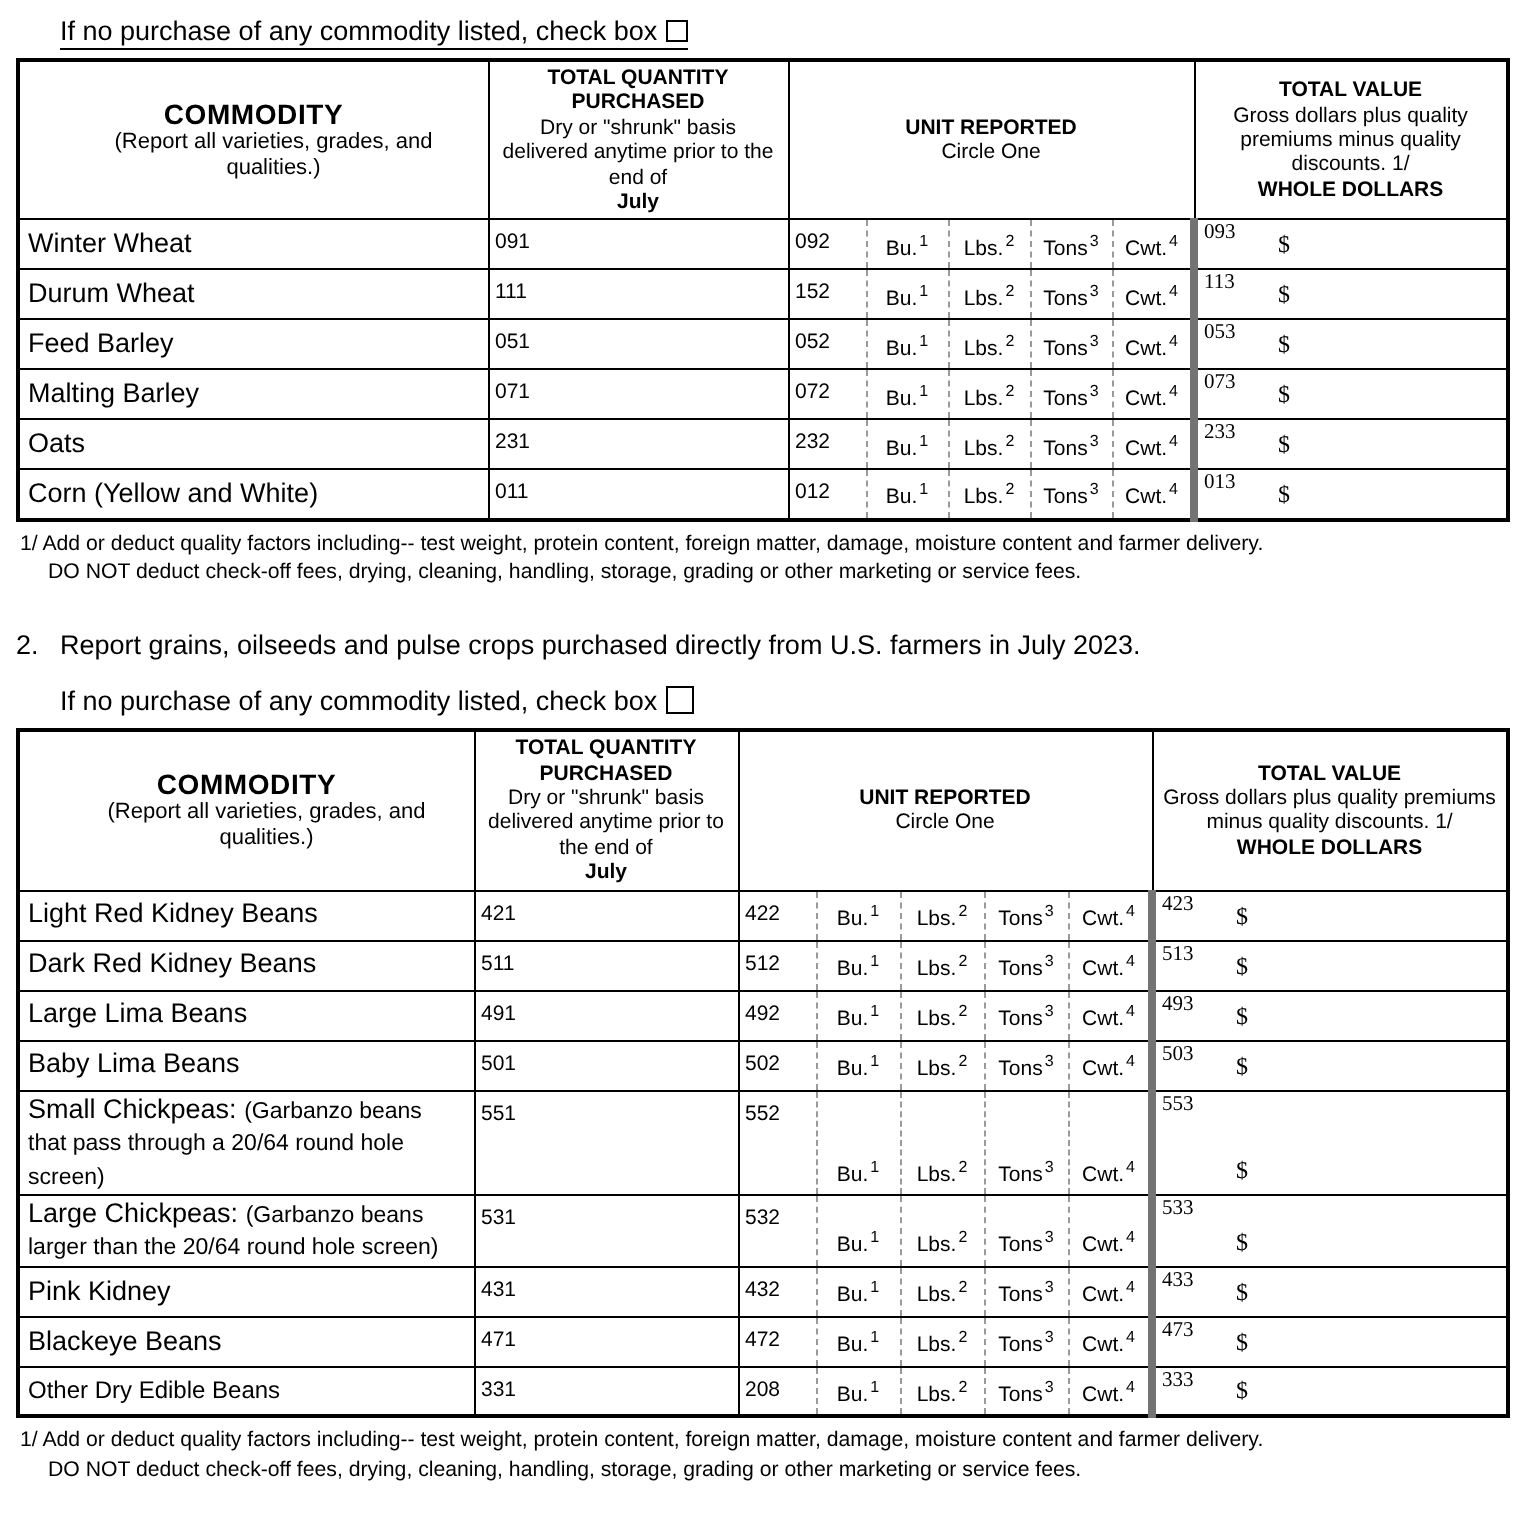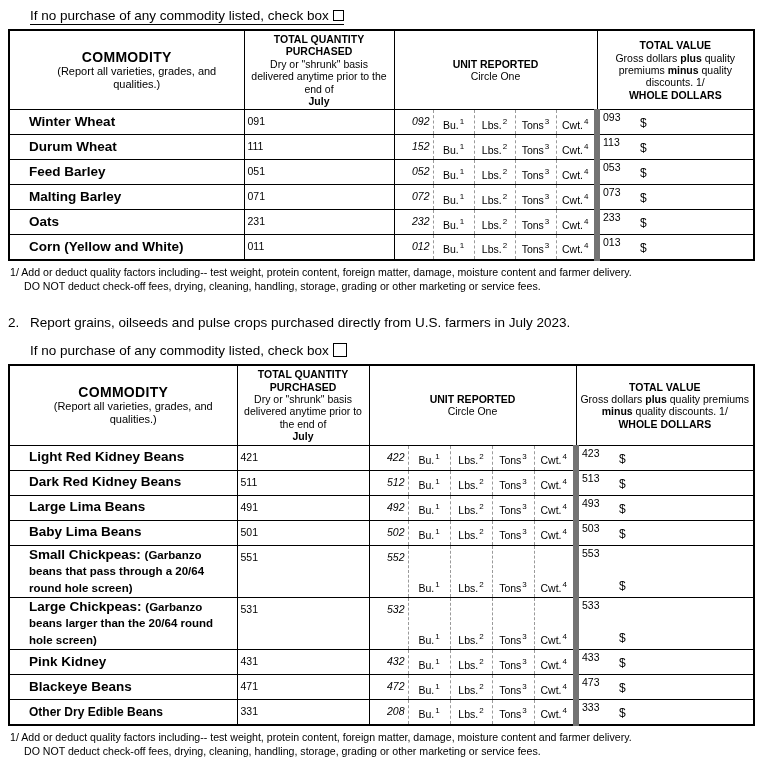--- a/index.html
+++ b/index.html
@@ -24,34 +24,34 @@
   th, td { border:1px solid #000; padding:0; }
   .t1 col.col-name{width:235px} .t1 col.col-qty{width:150px} .t1 col.col-ucode{width:39px} .t1 col.col-unit{width:41px} .t1 col.col-val{width:157px}
   .t2 col.col-name{width:228px} .t2 col.col-qty{width:132px} .t2 col.col-ucode{width:39px} .t2 col.col-unit{width:42px} .t2 col.col-val{width:178px}
   .t1 thead tr { height:76px; }
   .t2 thead tr { height:79px; }
   th { text-align:center; vertical-align:middle; font-weight:normal; padding:2px 3px; }
   .h-com-title { font-size:14px; font-weight:bold; letter-spacing:.3px; }
   .h-com-sub { font-size:11px; line-height:1.2;margin-left:20px; }
   .h-b { font-size:10.5px; font-weight:bold; line-height:1.18; }
   .h-r { font-size:10.5px; line-height:1.18; }
-  .h-r b { font-weight:bold; }
+  .h-r b { font-weight:normal; }
 
   tbody tr { height:25px; }
-  td.c-name { font-size:13.5px; vertical-align:middle; padding:1px 19px; line-height:1.22;font-weight:bold; }
+  td.c-name { font-size:13.5px; vertical-align:middle; padding:1px 4px; line-height:1.22; }
   td.c-name .nm-sub { font-size:11.5px; }
   tr.small-name td.c-name { font-size:12px; }
   .code { font-size:10.5px; }
   td.c-qty { vertical-align:top; text-align:left; padding:1px 3px; }
-  td.c-ucode { vertical-align:top; text-align:right; padding:1px 3px;
-               border-right:1px dashed #9a9a9a;font-style:italic; }
+  td.c-ucode { vertical-align:top; padding:1px 3px;
+               border-right:1px dashed #9a9a9a; }
   td.c-unit { border-left:1px dashed #9a9a9a; border-right:1px dashed #9a9a9a;
               vertical-align:bottom; text-align:center; font-size:10.5px; padding:0 0 4px 0; }
   td.c-unit sup { font-size:8px; margin-left:1px; }
-  td.c-val { position:relative; vertical-align:top; padding:1px 3px; border-left:6px solid #737373; }
+  td.c-val { position:relative; vertical-align:top; padding:1px 3px; border-left:4px solid #737373;font-family:Liberation Serif, serif; }
   td.c-val .code { display:block; }
   td.c-val .dollar { position:absolute; left:40px; bottom:4px; font-size:12px; }
 
   
   .footnote { font-size:10.6px; line-height:1.35; margin:3px 0 0 2px; }
   .footnote .fn2 { margin-left:14px; }
   .gap { height:22px; }
 </style>
 </head>
 <body>

